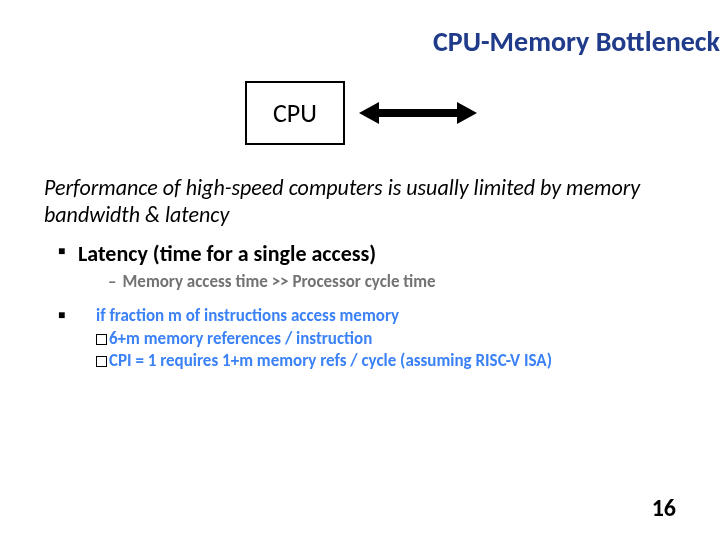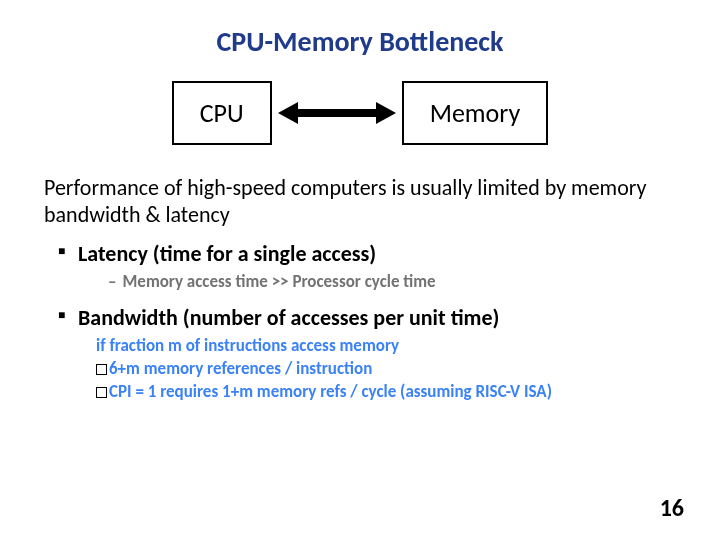--- a/index.html
+++ b/index.html
@@ -5,32 +5,32 @@
   * { margin: 0; padding: 0; box-sizing: border-box; }
   body {
     width: 720px;
     height: 540px;
     background: #ffffff;
     font-family: Calibri, Arial, sans-serif;
     position: relative;
     overflow: hidden;
   }
   .title {
-    text-align: center;
+    text-align: right;
     font-size: 28px;
     font-weight: bold;
     color: #1f3b8a;
     margin-top: 24px;
   }
   .diagram {
     display: flex;
     align-items: center;
     justify-content: center;
     margin-top: 22px;
-    gap: 8px;
+    gap: 16px;
   }
   .box {
     border: 2.5px solid #000;
     padding: 14px 26px;
     font-size: 26px;
     color: #000;
     font-weight: 400;
     background: #fff;
   }
   .arrow-wrap {
@@ -49,21 +49,21 @@
     width: 78px;
     height: 8px;
     background: #000;
   }
   .content {
     margin: 30px 44px 0 44px;
     font-size: 22px;
     color: #000;
     line-height: 1.22;
   }
-  .intro { margin-bottom: 12px; }
+  .intro { margin-bottom: 12px; font-style: italic; }
   ul.bullets { list-style: none; margin-left: 14px; }
   ul.bullets > li { position: relative; padding-left: 20px; margin-top: 11px; font-weight: bold; }
   ul.bullets > li::before {
     content: "■";
     position: absolute;
     left: 0;
     top: 3px;
     font-size: 12px;
     color: #000;
   }
@@ -85,53 +85,51 @@
   .sub2 .box-char {
     display: inline-block;
     width: 11px;
     height: 11px;
     border: 1.5px solid #000;
     vertical-align: -1px;
     margin-right: 2px;
   }
   .page-num {
     position: absolute;
-    right: 36px;
+    right: 44px;
     bottom: 18px;
     font-size: 24px;
     font-weight: bold;
     color: #000;
   }
 </style>
 </head>
 <body>
 
 <div class="title">CPU-Memory Bottleneck</div>
 
 <div class="diagram">
   <div class="box">CPU</div>
   <div class="arrow-wrap">
     <div class="arrow-head left"></div>
     <div class="arrow-shaft"></div>
     <div class="arrow-head right"></div>
   </div>
-  <div class="box">Memory</div>
 </div>
 
 <div class="content">
   <div class="intro">Performance of high-speed computers is usually limited by memory bandwidth &amp; latency</div>
   <ul class="bullets">
     <li>
       <span>Latency (time for a single access)</span>
       <div class="sub1">
         <span class="dash">–</span><span>Memory access time &gt;&gt; Processor cycle time</span>
       </div>
     </li>
     <li>
-      <span>Bandwidth (number of accesses per unit time)</span>
       <div class="sub2">
         <span class="line">if fraction m of instructions access memory</span>
         <span class="line"><span class="box-char"></span><span>6+m memory references / instruction</span></span>
         <span class="line"><span class="box-char"></span><span>CPI = 1 requires 1+m memory refs / cycle (assuming RISC-V ISA)</span></span>
       </div>
     </li>
   </ul>
 </div>
 
 <div class="page-num">16</div>

